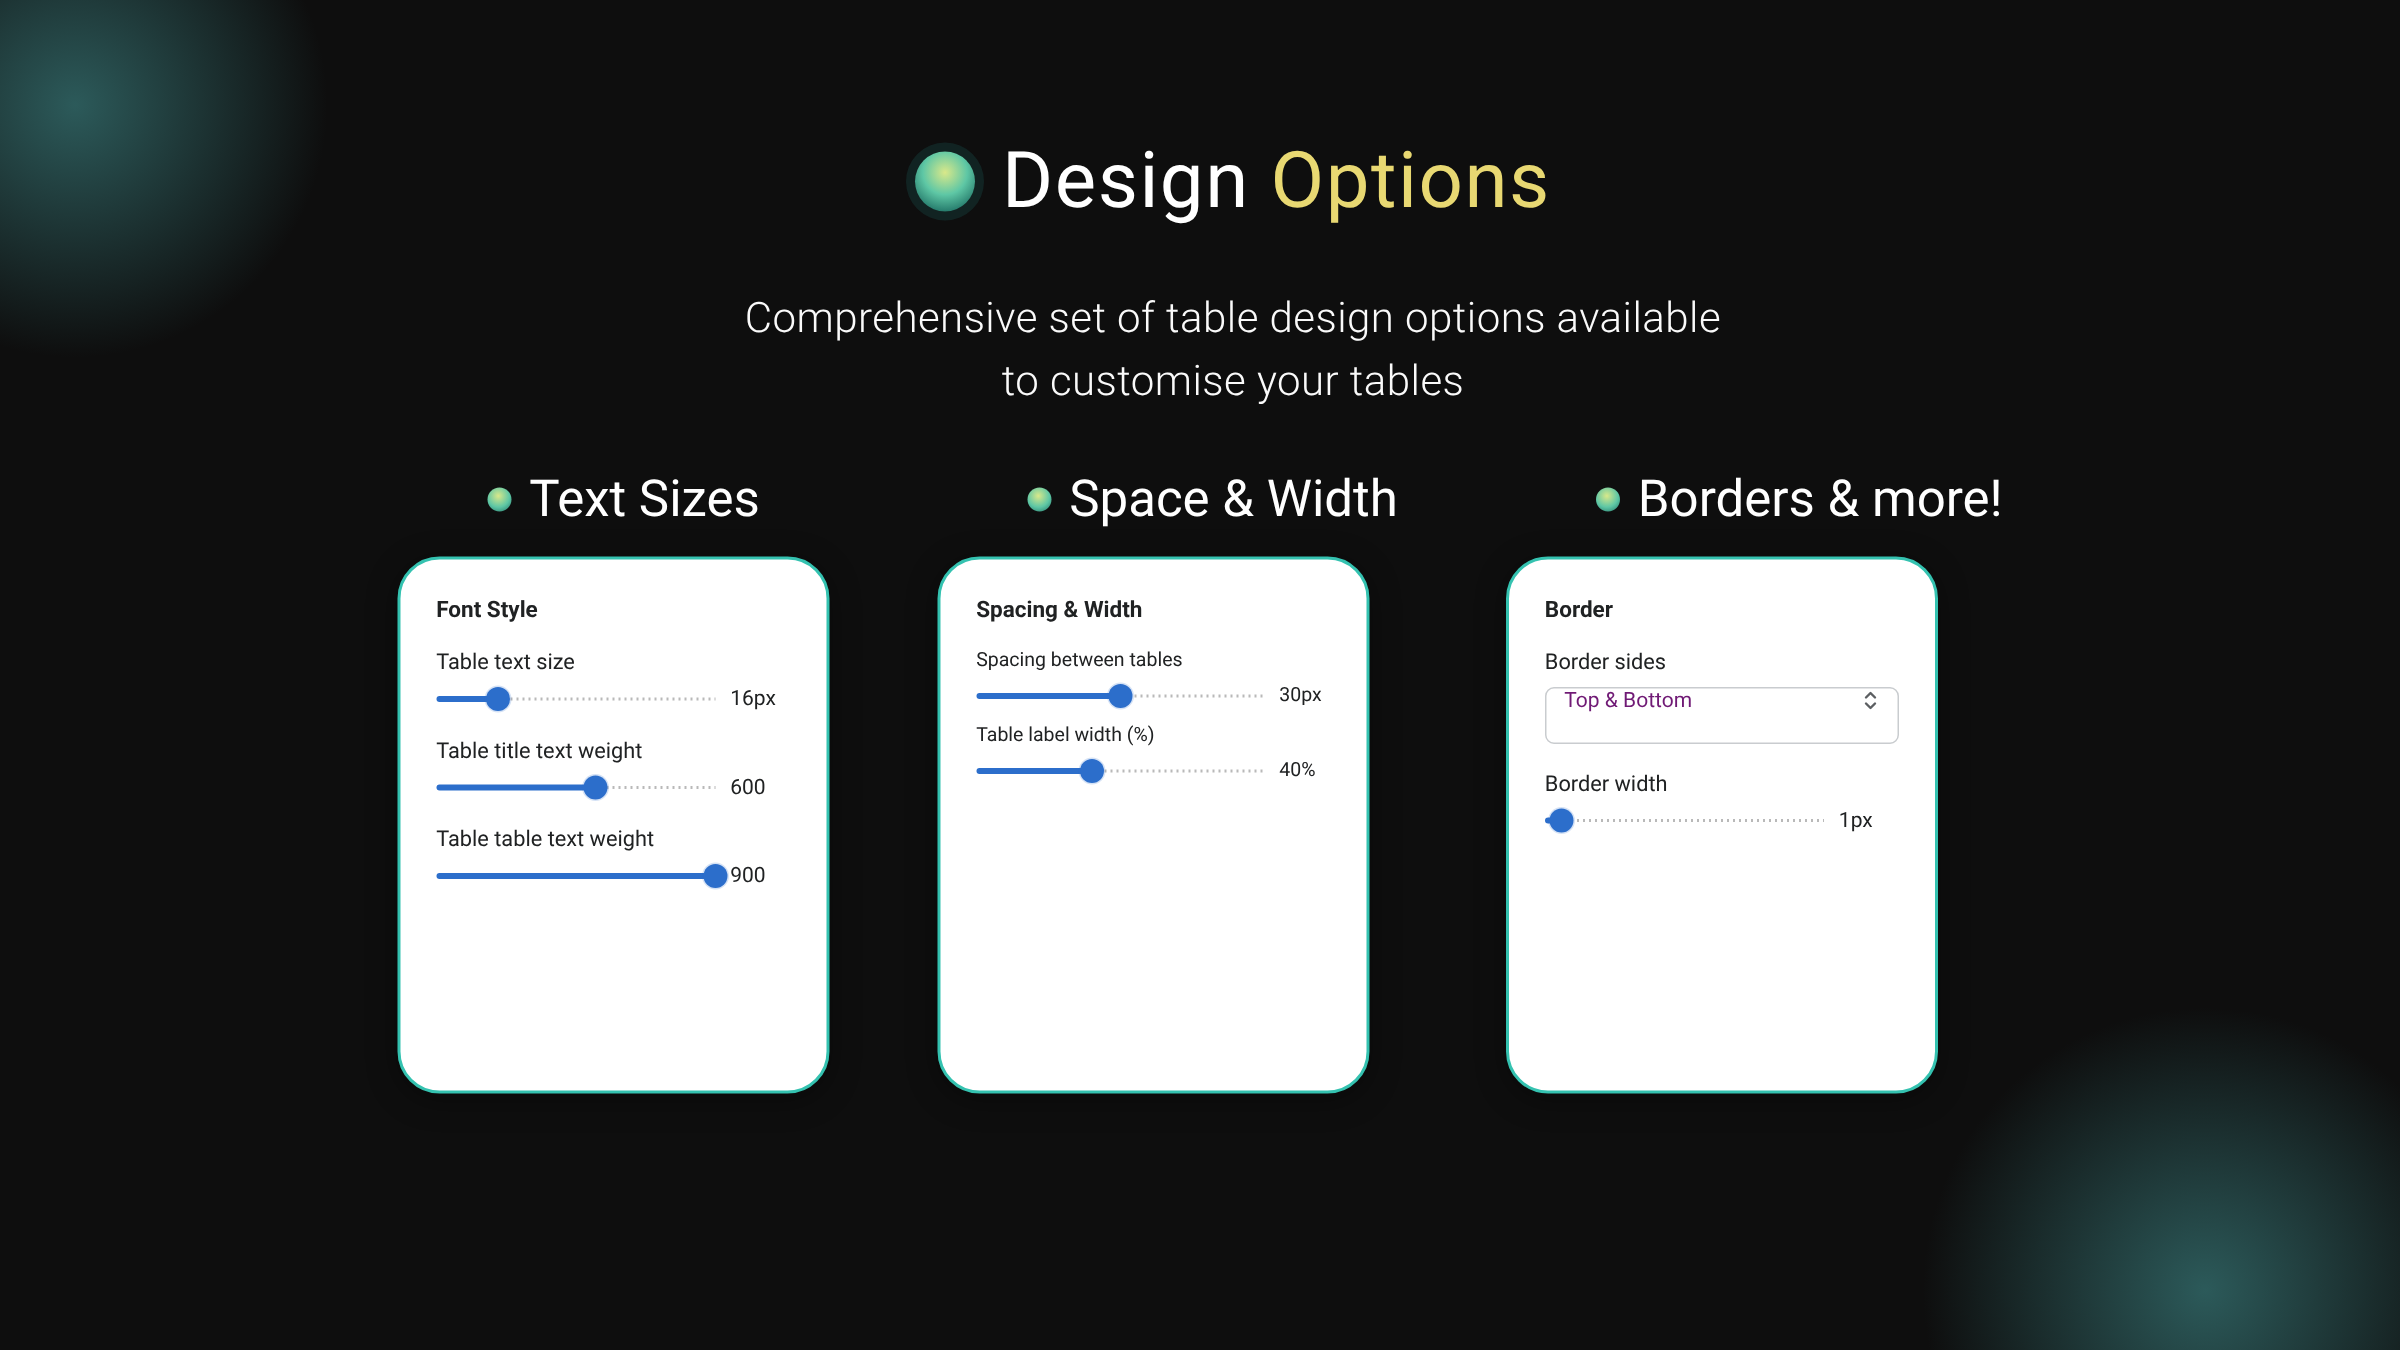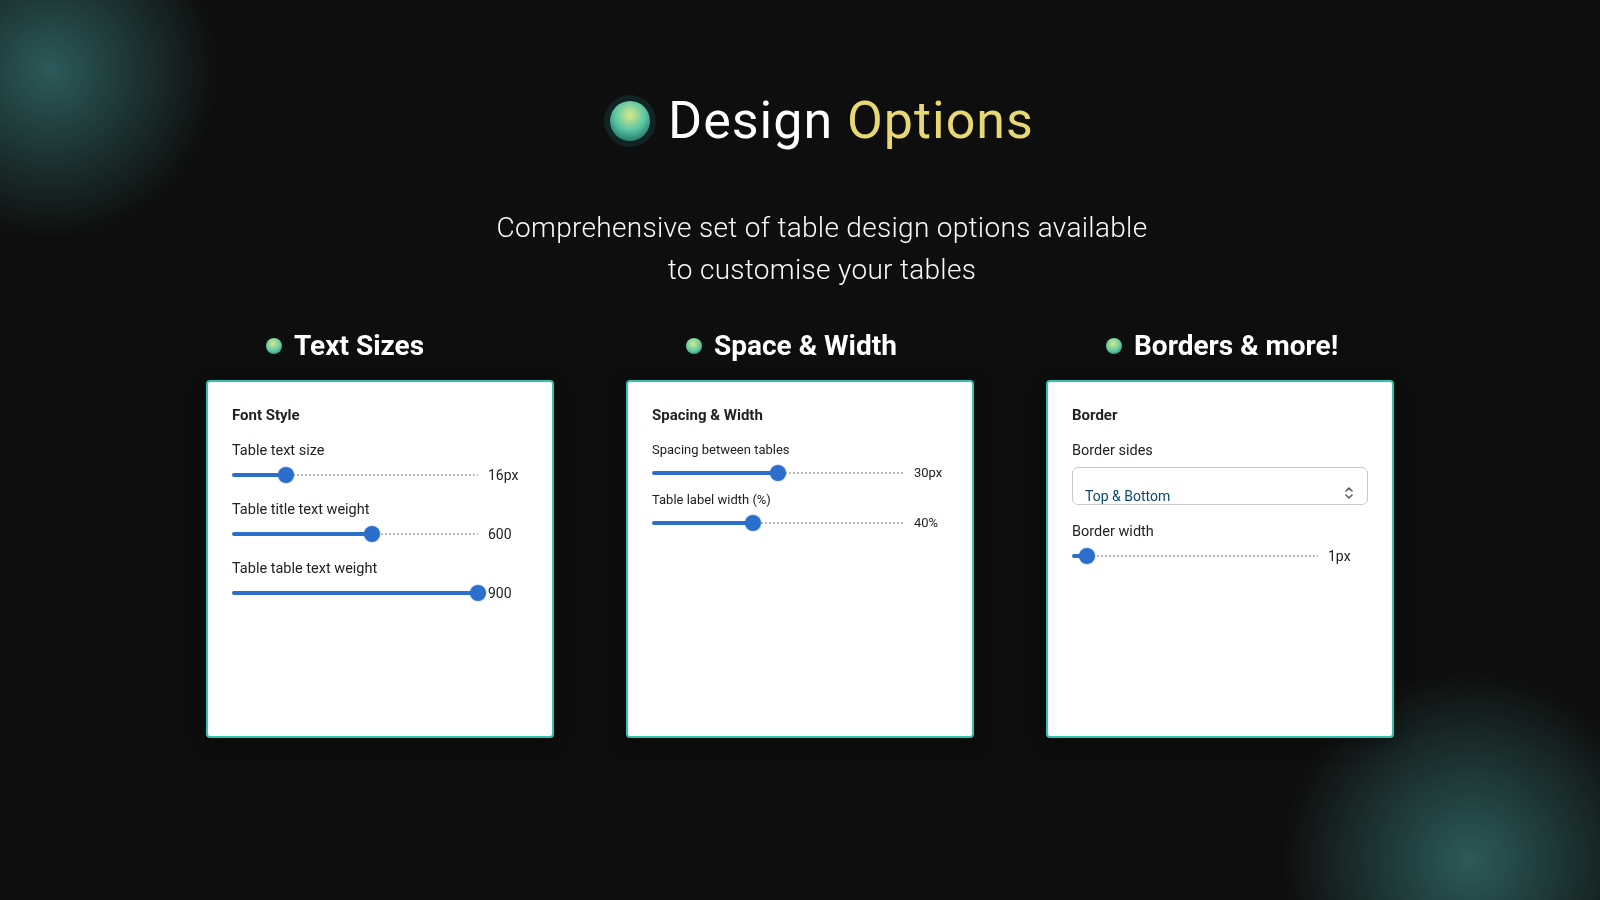--- a/index.html
+++ b/index.html
@@ -35,39 +35,39 @@
     .hero { text-align: center; padding-top: 90px; position: relative; z-index: 1; padding-left: 44px; }
     .title-wrap { display: inline-flex; align-items: center; gap: 18px; }
     .dot-icon-lg {
       width: 40px; height: 40px; border-radius: 50%;
       background: radial-gradient(circle at 50% 35%, #d9e88a 0%, #5ec7a5 45%, #1d6f63 85%);
       box-shadow: 0 0 0 6px rgba(20,50,48,0.6);
     }
     .title { font-size: 52px; font-weight: 400; letter-spacing: 1px; }
     .title .accent { color: #e8d872; }
     .subtitle {
-      margin-top: 56px; font-size: 28px; font-weight: 300; color: #fafafa;
+      margin-top: 40px; font-size: 28px; font-weight: 300; color: #fafafa;
       line-height: 1.5; letter-spacing: 0.3px;
     }
     .columns {
       display: flex; justify-content: center; gap: 72px;
       margin-top: 38px; position: relative; z-index: 1;
     }
     .col { display: flex; flex-direction: column; align-items: flex-start; }
     .col-header { display: inline-flex; align-items: center; gap: 12px; margin-left: 60px; margin-bottom: 18px; }
     .dot-icon-sm {
       width: 16px; height: 16px; border-radius: 50%;
       background: radial-gradient(circle at 45% 35%, #d9e88a 0%, #5ec7a5 55%, #1d6f63 100%);
     }
-    .col-title { font-size: 28px; font-weight: 700; color: #fff; }
+    .col-title { font-size: 34px; font-weight: 400; color: #fff; }
     .card {
-      width: 348px; height: 358px;
+      width: 288px; height: 358px;
       background: #fff; color: #202223;
       border: 2px solid #34c2b0;
-      border-radius: 4px;
+      border-radius: 28px;
       padding: 24px 24px 18px 24px;
       box-shadow: 0 4px 20px rgba(0,0,0,0.35);
       overflow: hidden;
     }
     .card-heading { font-size: 15px; font-weight: 700; margin-bottom: 18px; }
     .setting { margin-bottom: 18px; }
     .setting.tight { margin-bottom: 12px; }
     .setting-label { font-size: 14.5px; color: #202223; margin-bottom: 8px; }
     .setting-label.sm { font-size: 13px; }
     .slider-row { display: flex; align-items: center; gap: 10px; }
@@ -76,23 +76,23 @@
       position: absolute; top: 50%; left: 0; right: 0; margin-top: -1px; height: 2px;
       background-image: radial-gradient(circle, #b9b9b9 1px, transparent 1px);
       background-size: 4px 2px; background-repeat: repeat-x;
     }
     .track-fill { position: absolute; top: 50%; left: 0; margin-top: -2px; height: 4px; background: #2c6ecb; border-radius: 2px; }
     .thumb { position: absolute; top: 50%; width: 16px; height: 16px; margin-top: -8px; margin-left: -8px; background: #2c6ecb; border-radius: 50%; box-shadow: 0 0 0 1px rgba(44,110,203,0.2); }
     .value { font-size: 14px; color: #202223; min-width: 40px; text-align: left; }
     .value.sm { font-size: 13px; min-width: 34px; }
     .select-wrap { position: relative; width: 100%; }
     .select {
-      display: flex; align-items: flex-end; justify-content: space-between;
+      display: flex; align-items: flex-start; justify-content: space-between;
       border: 1px solid #c9cccf; border-radius: 6px; height: 38px; padding: 0 12px;
-      font-size: 14px; color: #0c4a6e; cursor: pointer; background: #fff;
+      font-size: 14px; color: #701a75; cursor: pointer; background: #fff;
     }
     .select .chev { color: #5c5f62; }
   </style>
 </head>
 <body>
 
 <div class="bg-orb-tl"></div>
 <div class="bg-orb-br"></div>
 
 <div class="hero">

